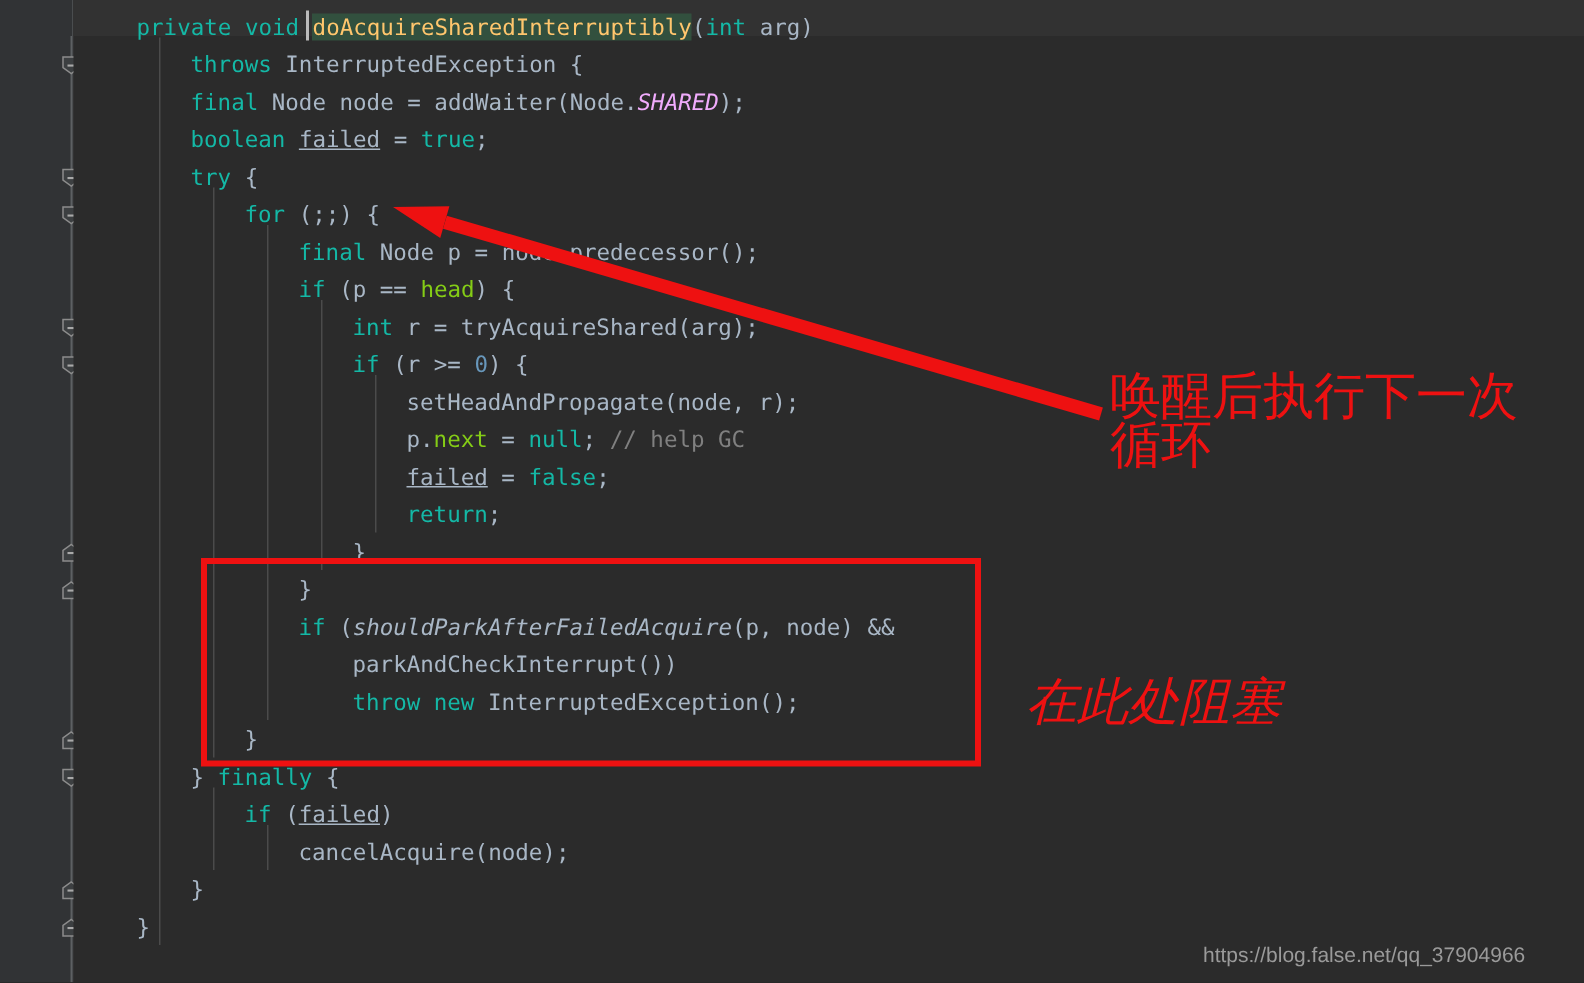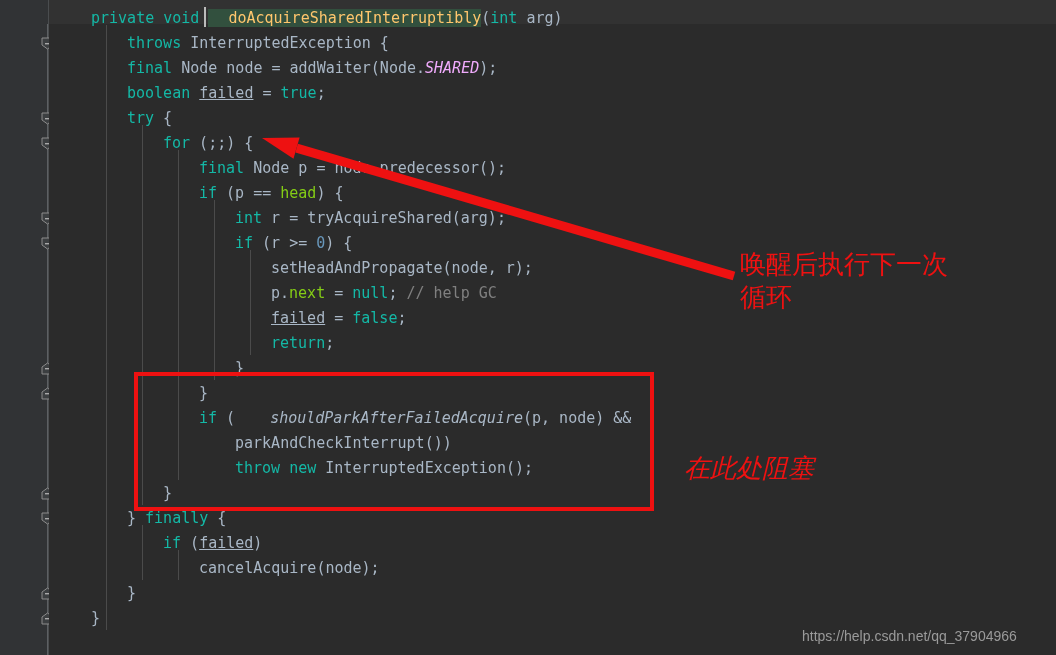--- a/index.html
+++ b/index.html
@@ -79,22 +79,22 @@
     left: 0;
     height: 25px;
     white-space: pre;
   }
   .kw   { color: #14b8a6; }
   .id   { color: #a9b7c6; }
   .fld  { color: #84cc16; }
   .fldi { color: #f0abfc; font-style: italic; }
   .num  { color: #6897bb; }
   .cmt  { color: #808080; }
-  .mtd  { color: #ffc66d; padding-left: 20px; }
-  .mtdi { color: #a9b7c6; font-style: italic; margin-left: 35px; }
+  .mtd  { color: #ffc66d; }
+  .mtdi { color: #a9b7c6; font-style: italic; }
   .und  { text-decoration: underline; }
   .hl {
     background: #32503e;
   }
   #caret {
     position: absolute;
     width: 2px;
     height: 20px;
     background: #bbbbbb;
   }
@@ -109,21 +109,21 @@
   #arrow-layer {
     position: absolute;
     left: 0; top: 0;
     width: 1056px; height: 655px;
     pointer-events: none;
   }
   .note {
     position: absolute;
     color: #ee1111;
     font-family: "DejaVu Sans", sans-serif;
-    font-size: 26px;
+    font-size: 34px;
     line-height: 33px;
     white-space: pre-line;
     font-weight: 400;
   }
   #watermark {
     position: absolute;
     color: #9a9a9a;
     font-family: "Liberation Sans", sans-serif;
     font-size: 14px;
   }
@@ -228,15 +228,15 @@
         <path d="M 296.6 148.1 L 734 276" stroke="#ee1111" stroke-width="9" stroke-linecap="butt" fill="none"></path>
       </g>
   </svg>
 
   <div id="notes-layer">
       <div class="note" style="left: 740px; top: 248px;">唤醒后执行下一次
 循环</div>
       <div class="note" style="left: 684px; top: 452px; font-style: italic;">在此处阻塞</div>
     </div>
 
-  <div id="watermark" style="left: 802px; top: 628px;">https://help.csdn.net/qq_37904966</div>
+  <div id="watermark" style="left: 802px; top: 628px;">https://blog.false.net/qq_37904966</div>
 
 </div>
 
 </body></html>

